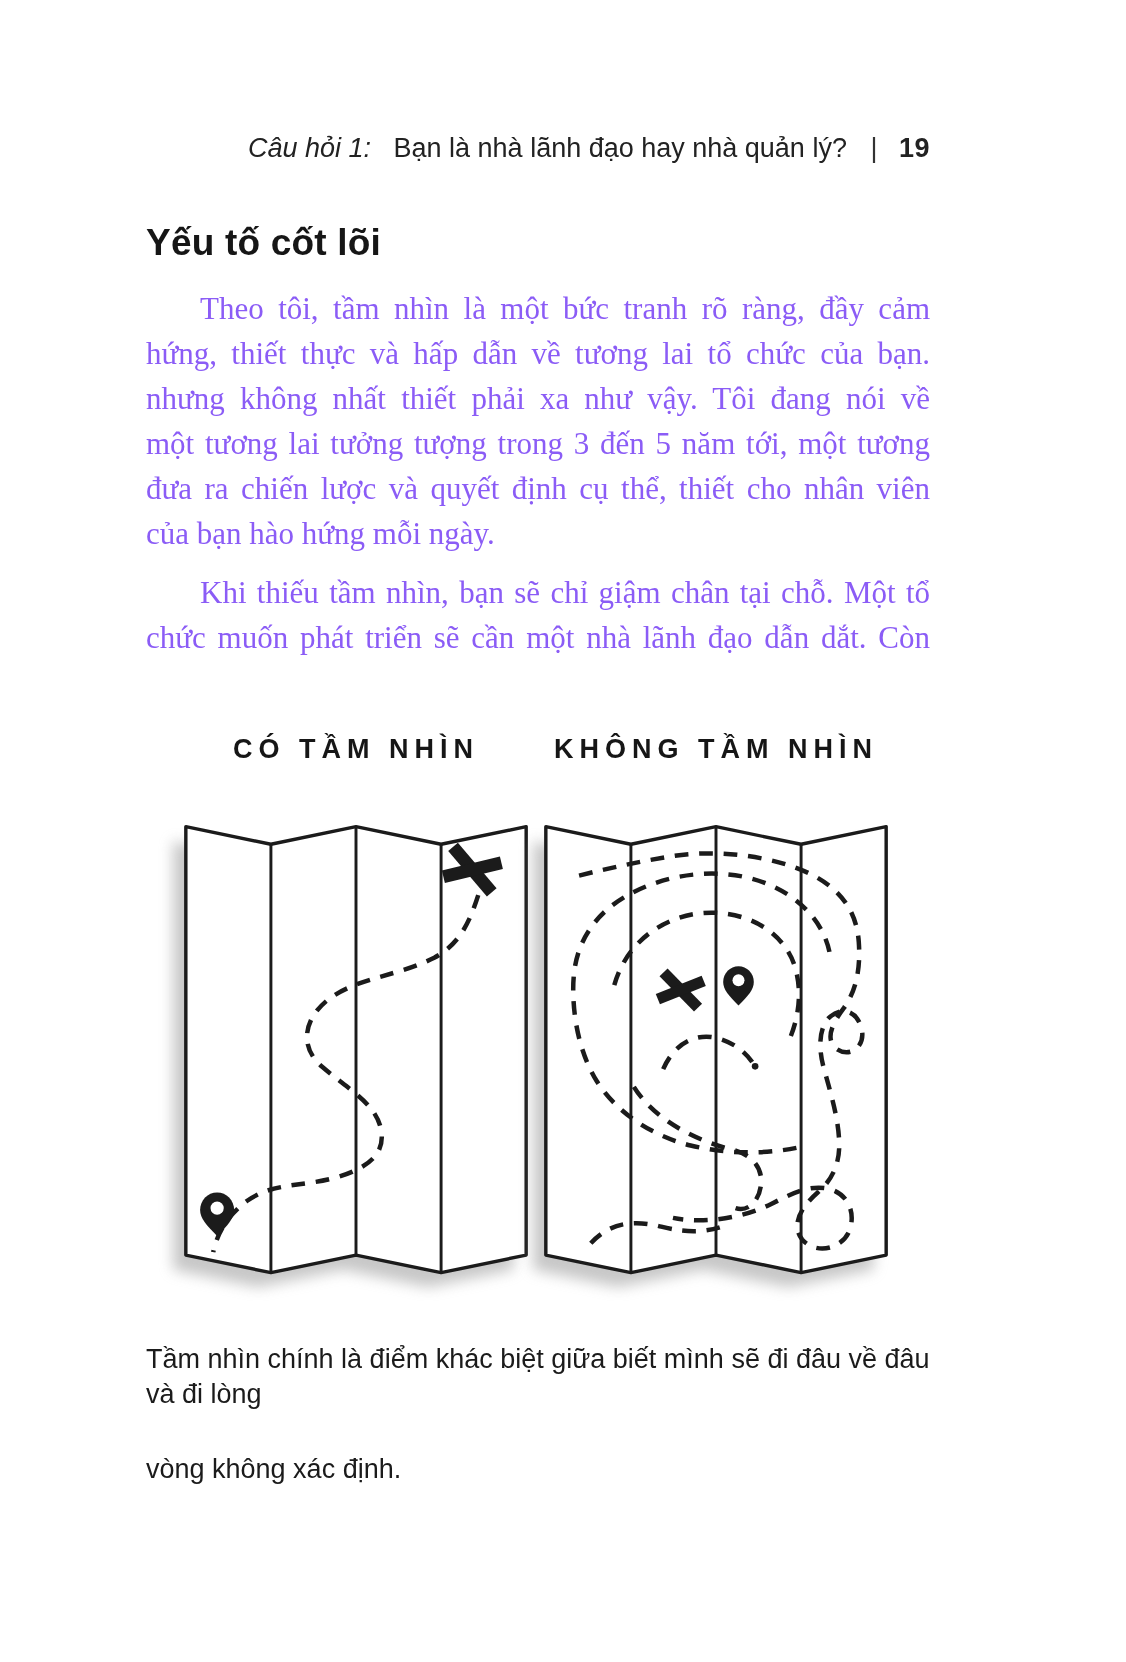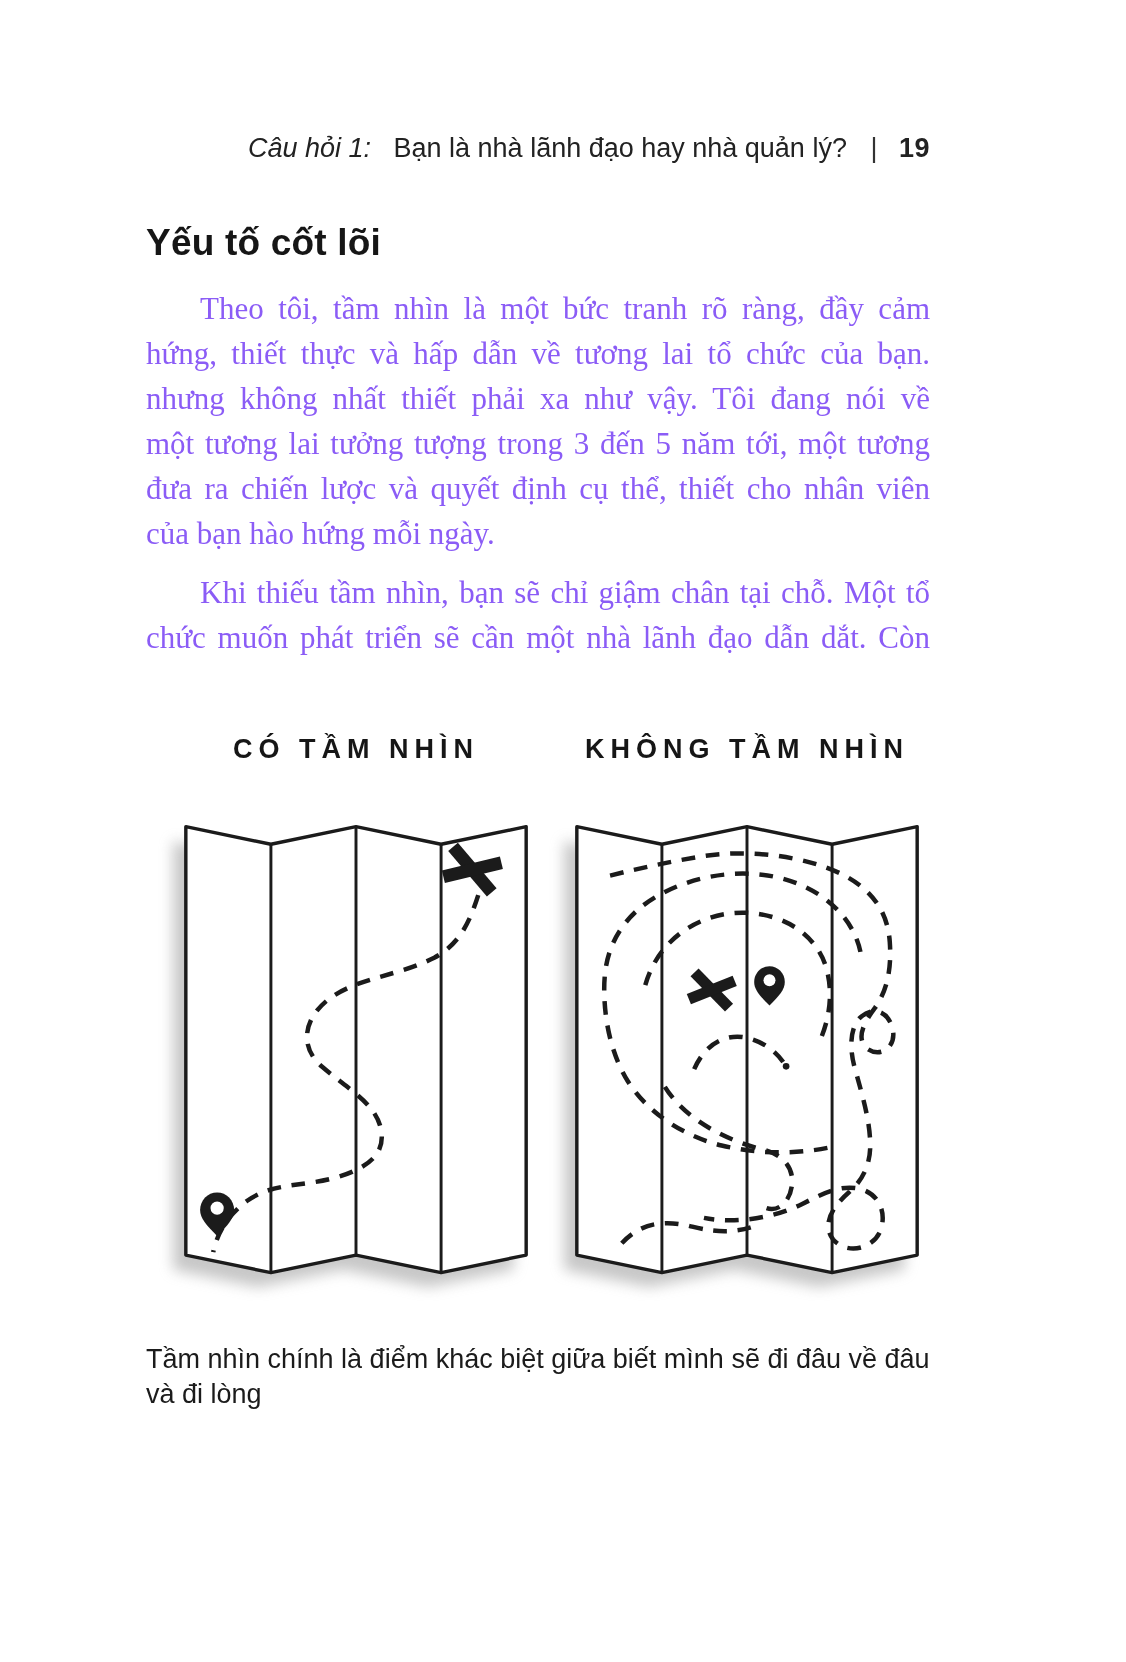--- a/index.html
+++ b/index.html
@@ -49,21 +49,21 @@
     line-height: 45px;
     text-align: justify;
     text-align-last: justify;
     white-space: normal;
   }
   .para .pline.indent { padding-left: 54px; }
   .para[data-justify-last="false"] .pline:last-child { text-align-last: left; }
 
   
   .figure { margin: 74px 0 0 176px; width: 751px; }
-  .fig-cols { display: flex; gap: 31px; }
+  .fig-cols { display: flex; }
   .fig-col { width: 360px; display: flex; flex-direction: column; align-items: center; }
   .map-label {
     font-size: 27px;
     font-weight: 700;
     letter-spacing: 6px;
     white-space: nowrap;
     color: #161616;
   }
   .map-svg { margin-top: 48px; overflow: visible; display: block; }
 
@@ -163,13 +163,14 @@
           <path d="M0,-17 C-9.6,-17 -17.4,-9 -17.4,0.8 C-17.4,9.6 -11,16.5 0,27.5 C11,16.5 17.4,9.6 17.4,0.8 C17.4,-9 9.6,-17 0,-17 Z" fill="#1b1b1b"></path>
           <circle cx="0" cy="-1" r="6.8" fill="#ffffff"></circle>
         </g>
       </svg>
     </div>
   </div>
 </div>
 
 <div class="fig-caption">
     <div class="capline">Tầm nhìn chính là điểm khác biệt giữa biết mình sẽ đi đâu về đâu và đi lòng</div>
+    <div class="capline">vòng không xác định.</div>
   </div>
 
 </body></html>

